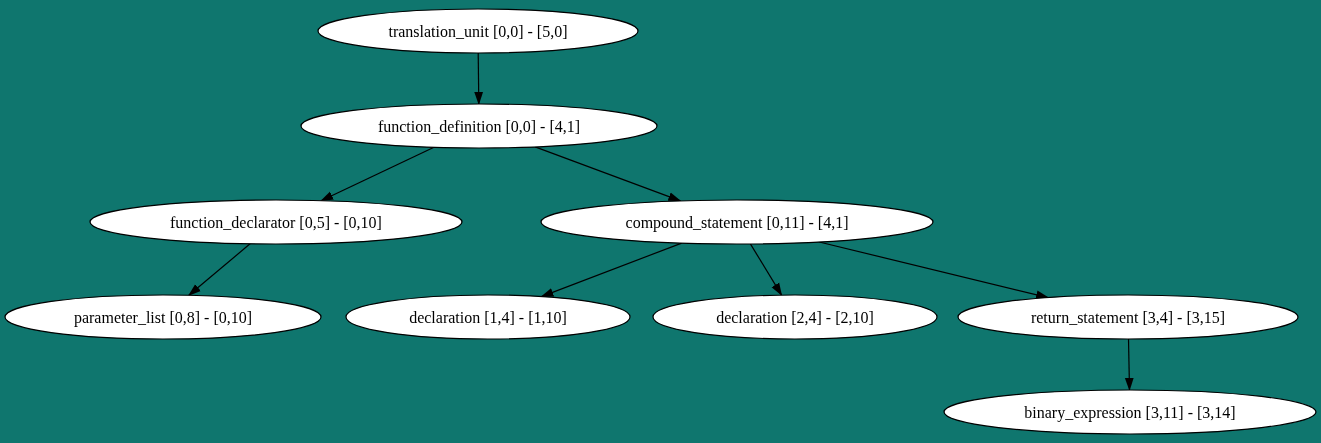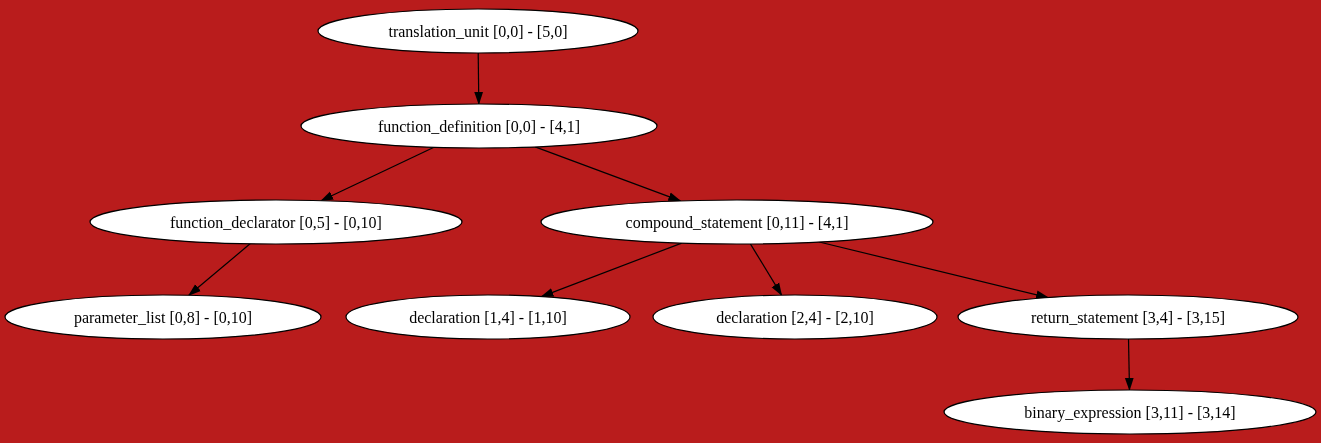--- a/index.html
+++ b/index.html
@@ -3,21 +3,21 @@
 <meta charset="utf-8">
 <style>
   html, body {
     margin: 0;
     padding: 0;
     background: #ffffff;
   }
   .canvas-wrap {
     width: 1321px;
     height: 443px;
-    background: #b91c1c;
+    background: #0f766e;
     position: relative;
   }
   svg {
     display: block;
   }
   .node-ellipse {
     fill: #ffffff;
     stroke-width: 1.2;
   }
   .node-label {

